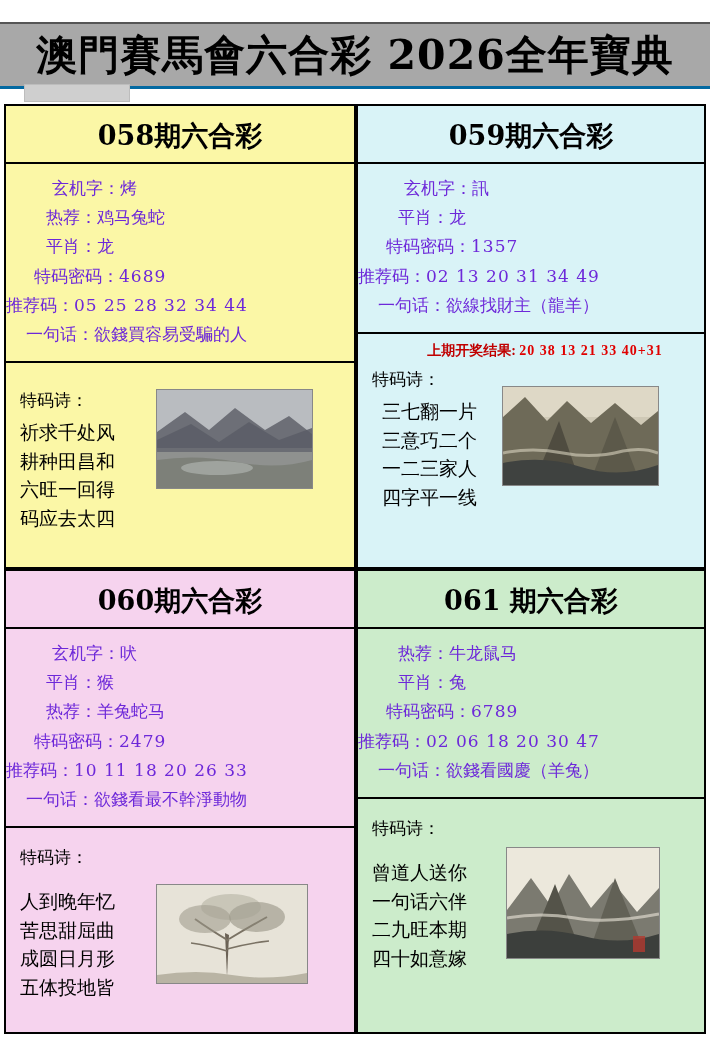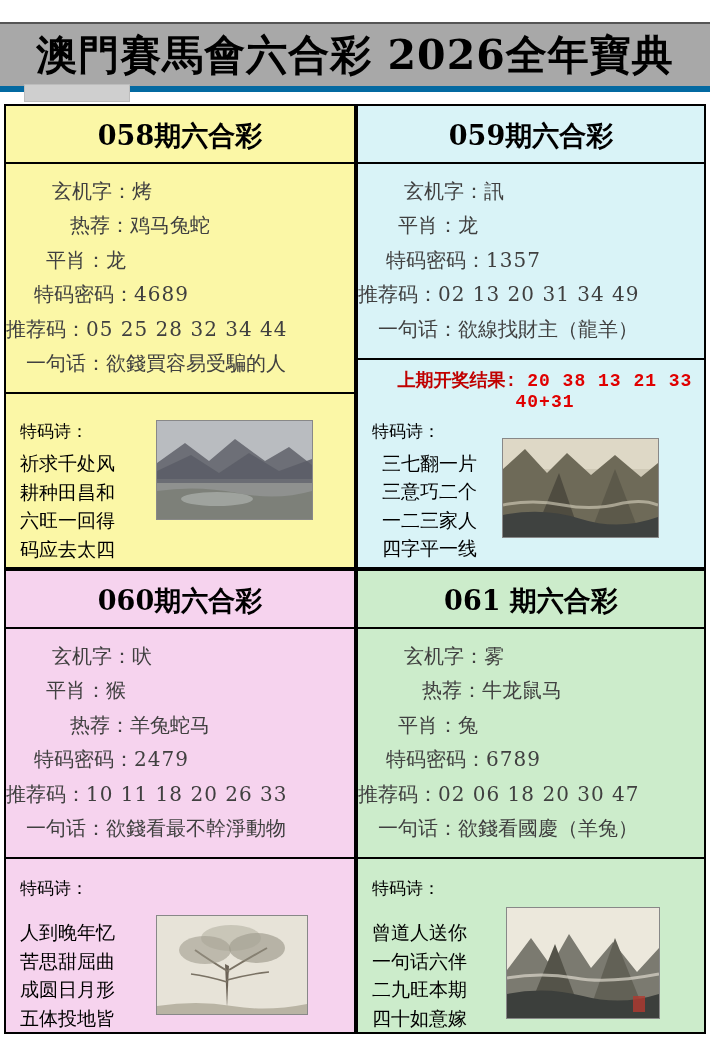--- a/index.html
+++ b/index.html
@@ -8,21 +8,21 @@
     background:#ffffff;
     font-family:"DejaVu Sans","Liberation Sans",sans-serif;
     overflow:hidden;
   }
   .page{position:relative;width:710px;height:1041px;box-sizing:border-box;}
 
   
   .header{
     position:absolute;left:0;top:22px;width:710px;height:62px;
     background:#a8a8a8;
-    border-top:2px solid #555;border-bottom:6px solid #0369a1;
+    border-top:2px solid #555;border-bottom:3px solid #0369a1;
     display:flex;align-items:center;justify-content:center;
   }
   .header-title{
     font-family:"DejaVu Serif","Liberation Serif",serif;
     font-weight:bold;
     font-size:41px;
     color:#000;
     letter-spacing:1px;
     white-space:nowrap;
   }
@@ -47,31 +47,31 @@
     font-size:27px;
     color:#000;
     padding-top:12px;
     padding-bottom:8px;
   }
   .divider{height:2px;background:#000;width:100%;}
 
   .info{
     padding:10px 0 6px 0;
     font-family:"DejaVu Serif","Liberation Serif",serif;
-    font-size:20px;
-    color:#404040;
+    font-size:17px;
+    color:#6d28d9;
     line-height:1.72;
   }
   .info .row{display:block;white-space:nowrap;}
   .lbl{display:inline-block;}
   .val{display:inline-block;}
 
   
   .info .r1{padding-left:46px;}
-  .info .r2{padding-left:64px;}
+  .info .r2{padding-left:40px;}
   .info .r3{padding-left:40px;}
   .info .r4{padding-left:28px;}
   .info .r5{}
   .info .r6{padding-left:20px;}
 
   .nums{letter-spacing:1px;}
 
   
   .poem-area{position:relative;padding:10px 0 0 14px;}
   .poem-label{
@@ -88,22 +88,22 @@
   .pic{
     position:absolute;
     border:1px solid #888;
     background:#d8d5cd;
     overflow:hidden;
   }
   .pic svg{display:block;}
 
   .result-line{
     text-align:center;
-    font-family:Liberation Mono, monospace;
-    font-size:18px;font-weight:bold;
+    font-family:Liberation Serif, serif;
+    font-size:14px;font-weight:bold;
     padding-top:8px;
     padding-left:28px;
   }
   .result-label{color:#c00000;}
   .result-nums{color:#e00000;letter-spacing:1px;}
 
   
   .strip{
     position:absolute;left:24px;top:84px;width:104px;height:16px;
     background:#cfcfcf;border:1px solid #bdbdbd;
@@ -225,21 +225,20 @@
             <path d="M0 90 Q40 84 75 90 Q110 96 150 88 L150 98 L0 98 Z" fill="#b9b4a4"></path>
           </svg>
         </div>
       </div>
     </div>
 
     <div class="cell c4">
       <div class="cell-title">061 期六合彩</div>
       <div class="divider"></div>
       <div class="info">
-        <span class="row r1"><span class="lbl">玄机字：</span><span class="val">雾</span></span>
         <span class="row r2"><span class="lbl">热荐：</span><span class="val">牛龙鼠马</span></span>
         <span class="row r3"><span class="lbl">平肖：</span><span class="val">兔</span></span>
         <span class="row r4"><span class="lbl">特码密码：</span><span class="val nums">6789</span></span>
         <span class="row r5"><span class="lbl">推荐码：</span><span class="val nums">02 06 18 20 30 47</span></span>
         <span class="row r6"><span class="lbl">一句话：</span><span class="val">欲錢看國慶（羊兔）</span></span>
       </div>
       <div class="divider" style="margin-top:6px;"></div>
       <div class="poem-area" style="padding-top:18px;">
         <div class="poem-label">特码诗：</div>
         <div class="poem" style="padding-top:12px;">曾道人送你

